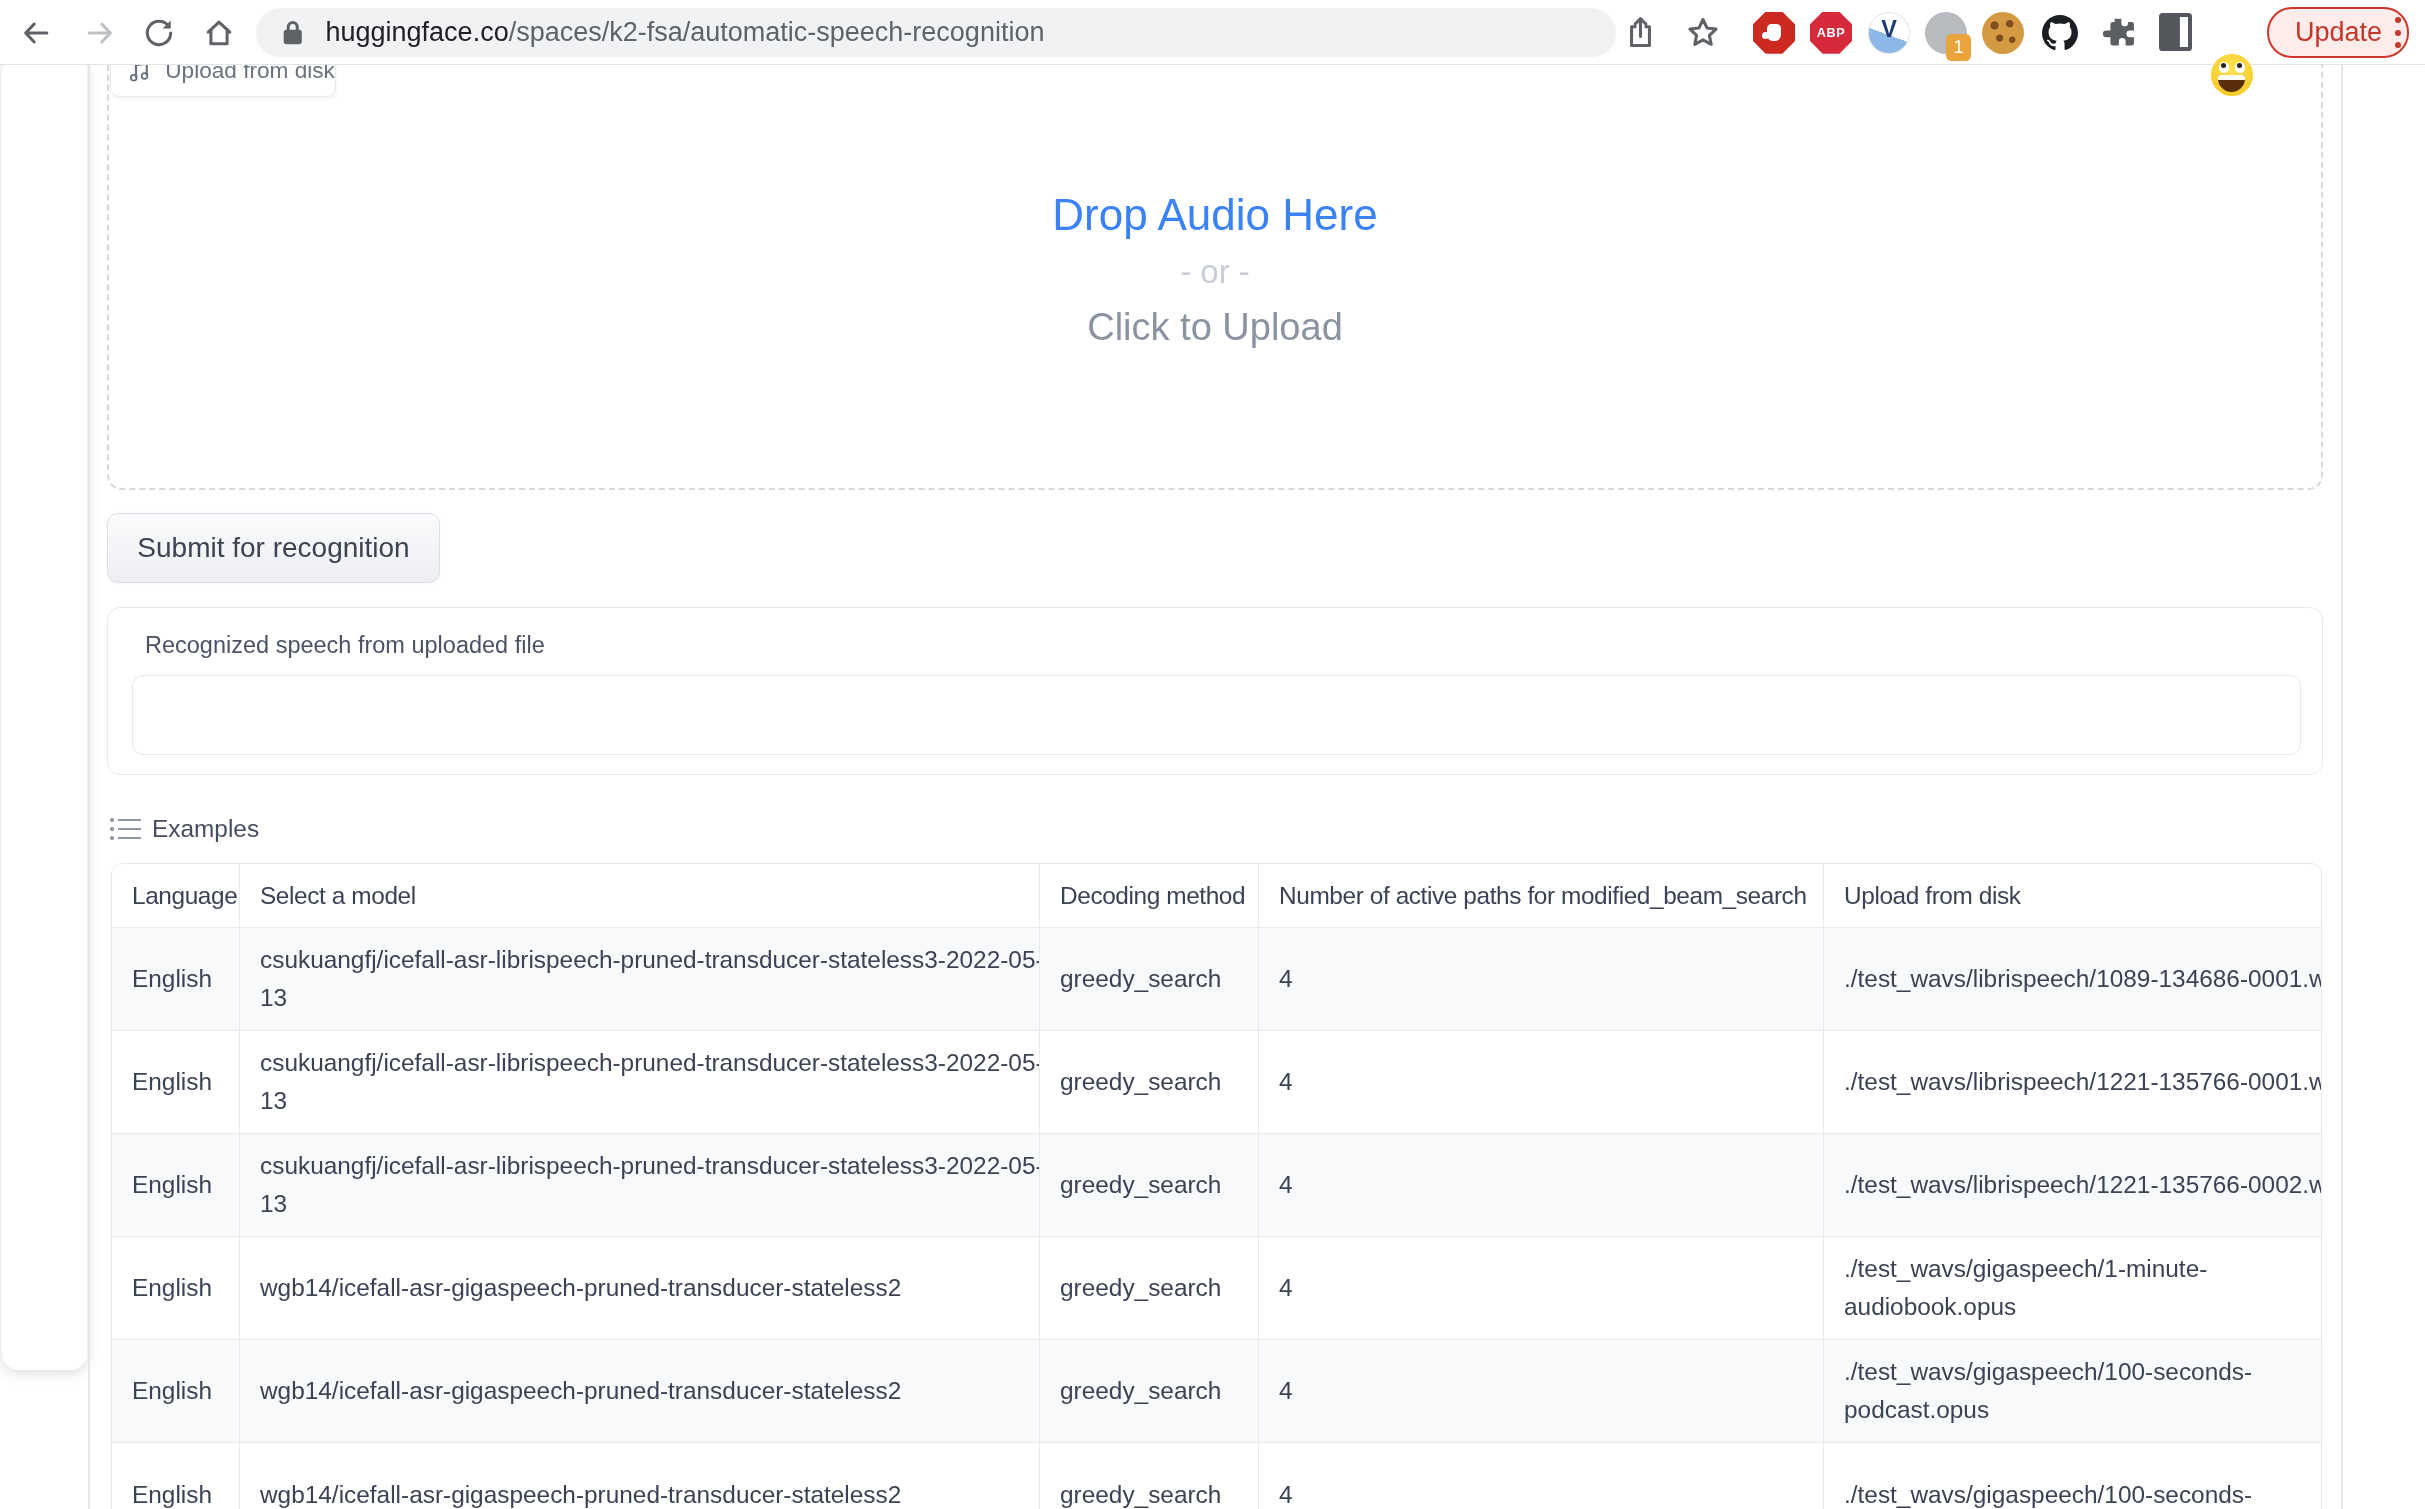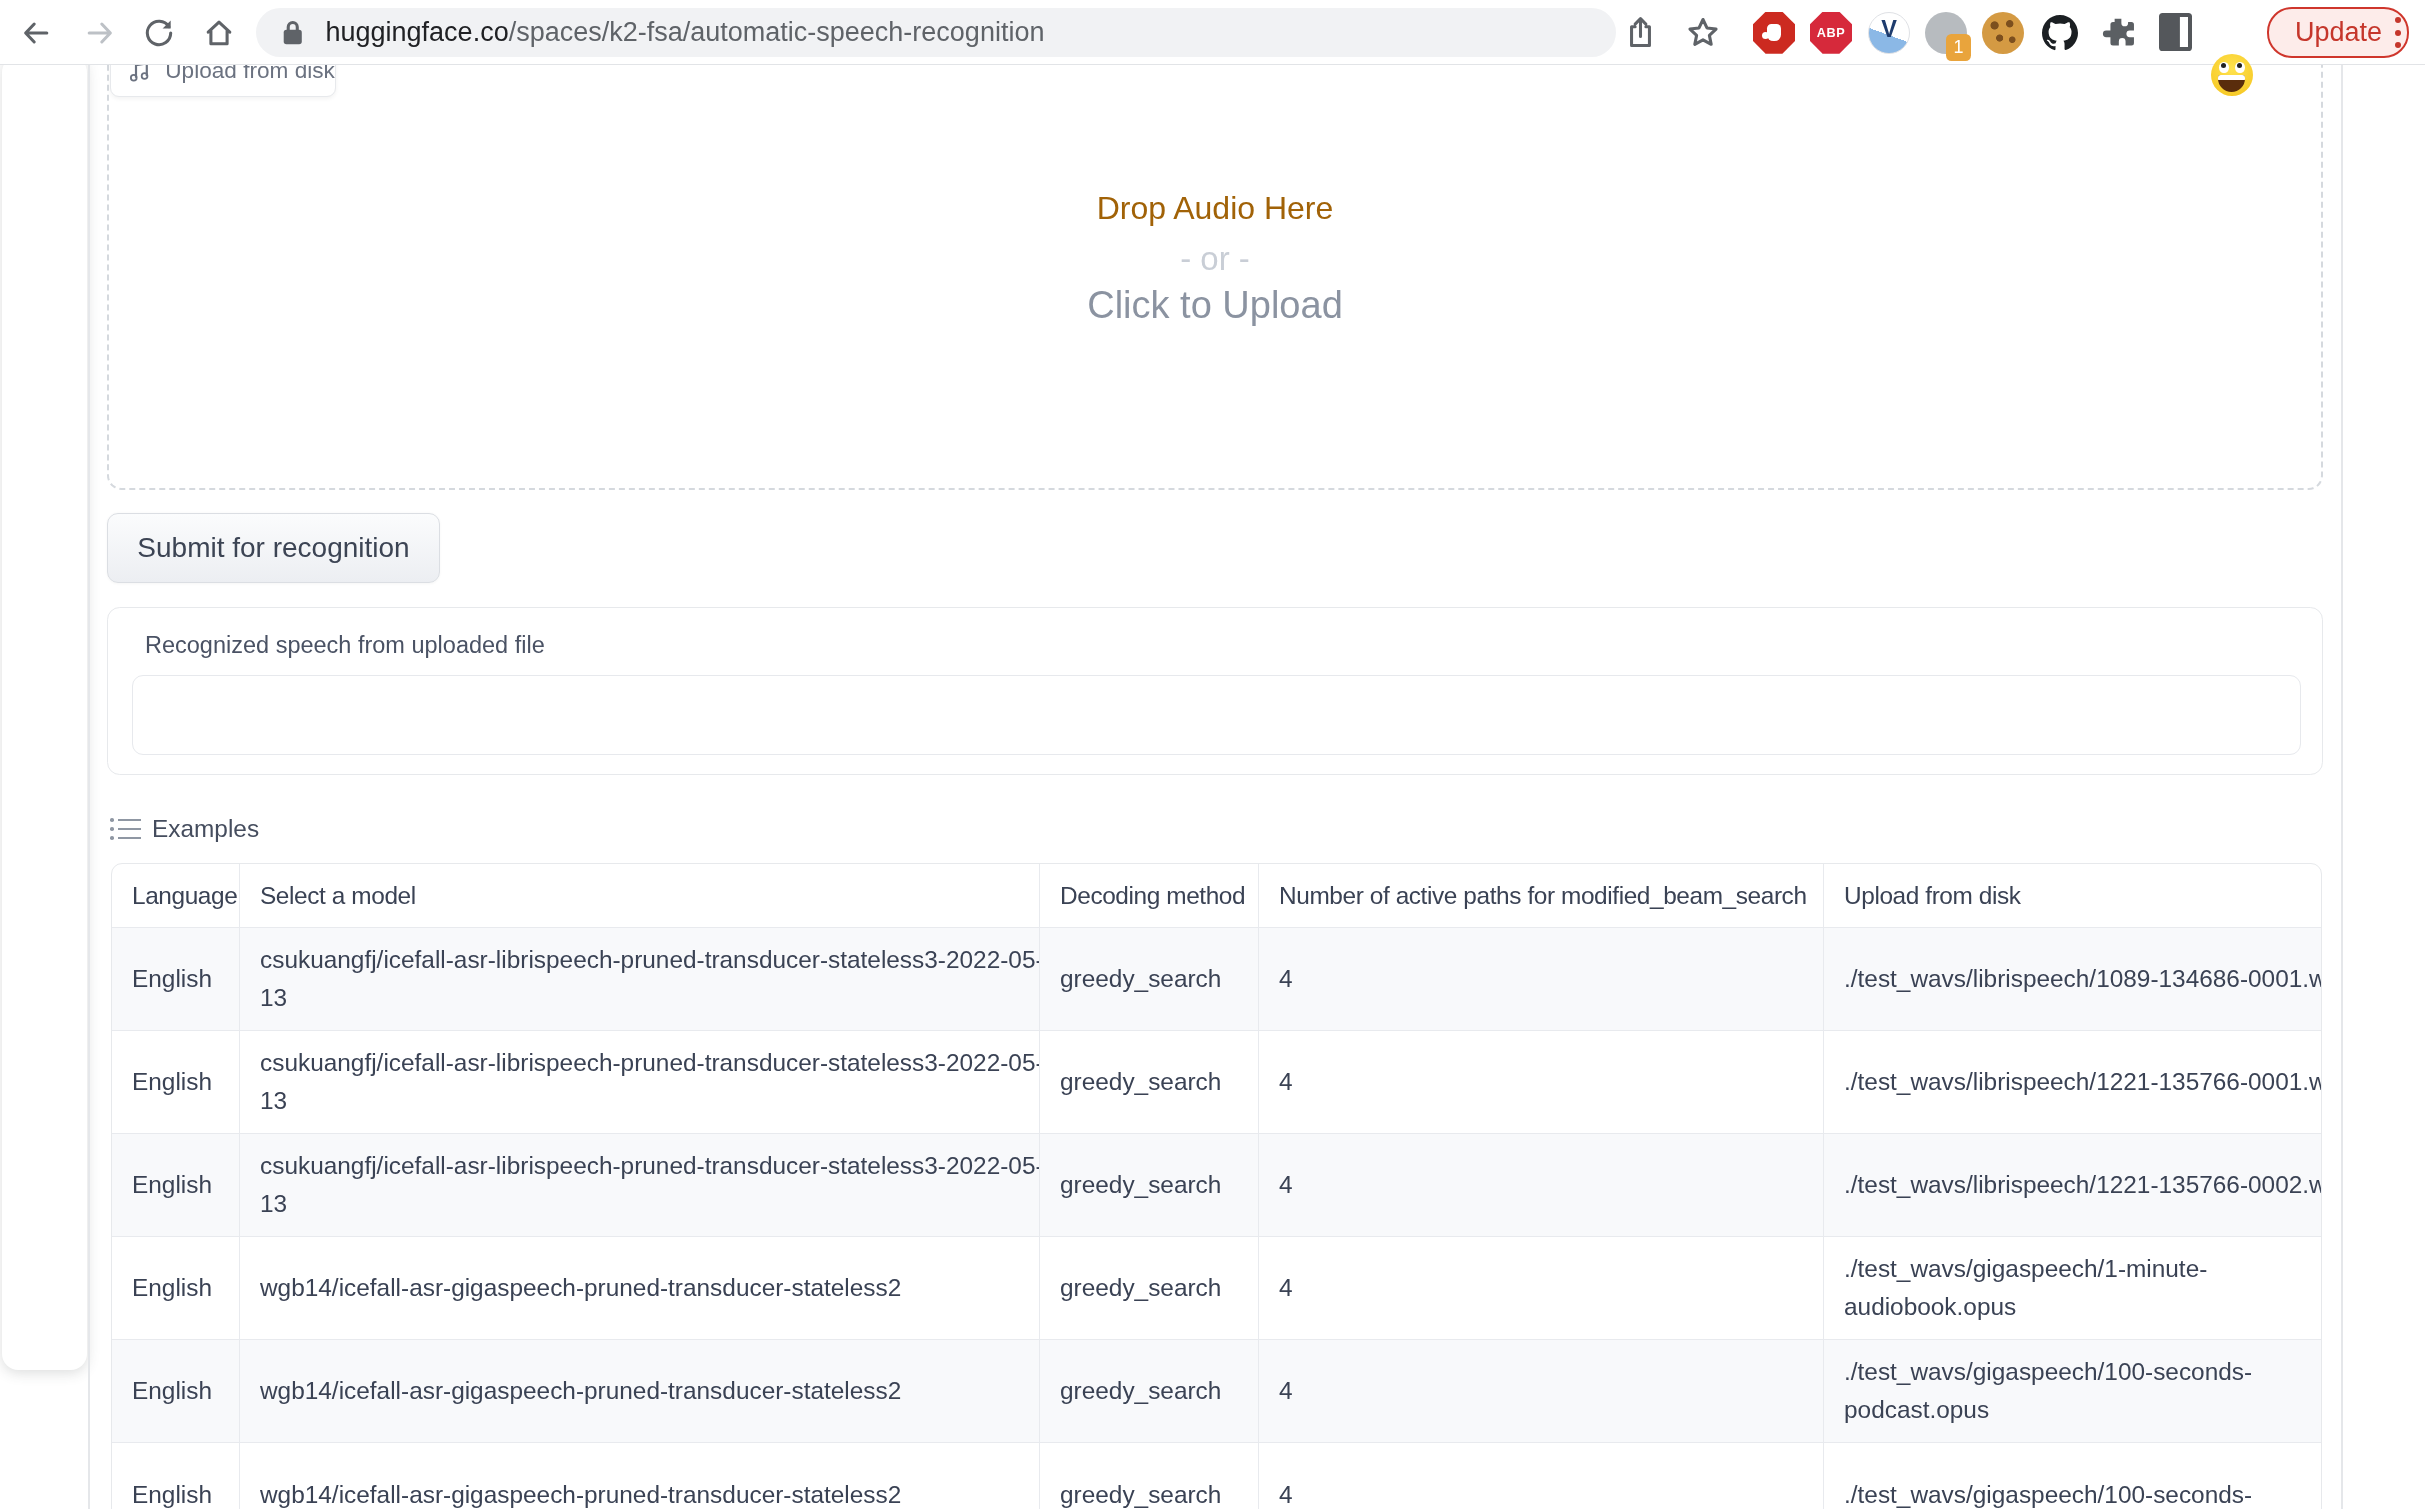--- a/index.html
+++ b/index.html
@@ -56,23 +56,23 @@
   .leftcard { position:absolute; left:1.8px; top:56px; width:85px; height:1314px; background:#fff; border-radius:16.3px;
               box-shadow:0 2.7px 12.7px rgba(60,64,67,.18); z-index:1; }
   .vline { position:absolute; top:65px; bottom:0; width:1.8px; background:#e5e7ea; z-index:2; }
   .vline.l { left:88px; }
   .vline.r { left:2341px; }
 
   
   .dropzone { position:absolute; left:107px; top:27px; width:2216px; height:463px;
               border:2.7px dashed #d5d9de; border-radius:14.5px; z-index:1; }
   .droptext { position:absolute; left:107px; top:190px; width:2216px; text-align:center; z-index:1; }
-  .droptext .l1 { font-size:32px; color:#a16207; }
+  .droptext .l1 { font-size:44px; color:#3b82f6; }
   .droptext .l2 { font-size:33px; color:#c9ced6; margin-top:12.7px; }
-  .droptext .l3 { font-size:38px; color:#8b93a1; margin-top:6px; }
+  .droptext .l3 { font-size:38px; color:#8b93a1; margin-top:15px; }
 
   .upload-tab { position:absolute; left:110px; top:45px; width:226px; height:52px; background:#fff;
                 border:1.8px solid #e7e9ec; border-radius:9px; box-shadow:0 1.8px 4.5px rgba(0,0,0,.05);
                 display:flex; align-items:center; z-index:3; }
   .upload-tab .txt { font-size:22.6px; color:#6b7280; margin-left:11px; }
   .upload-tab svg { margin-left:16.3px; }
 
   .submit-btn { position:absolute; left:107px; top:513px; width:333px; height:70px;
                 background:linear-gradient(180deg,#fbfcfd,#eceef2); border:1.8px solid #dbdee3; border-radius:11px;
                 box-shadow:0 0.9px 2.7px rgba(0,0,0,.04);

